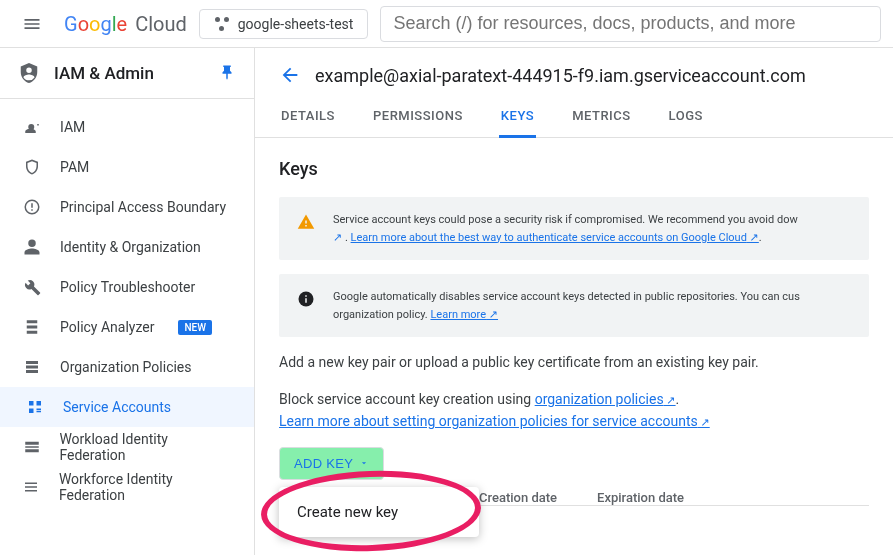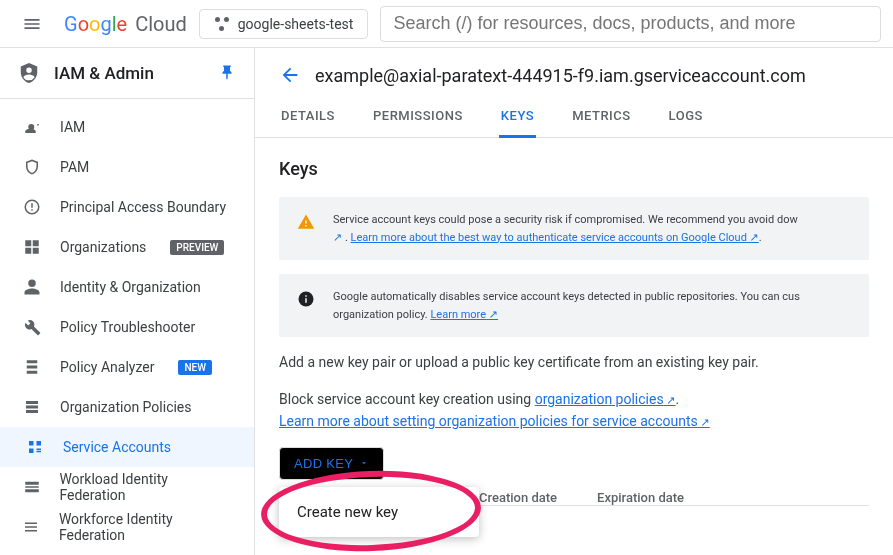--- a/index.html
+++ b/index.html
@@ -44,21 +44,21 @@
   .tabs .tab{ padding:12px 2px; font-size:13px; font-weight:500; letter-spacing:0.5px; color:#5f6368; cursor:pointer; text-transform:uppercase;}
   .tabs .tab.active{ color:#1a73e8; border-bottom:3px solid #1a73e8; margin-bottom:-1px;}
   .section { padding:20px 24px 0;}
   .section h2 { font-size:18px; font-weight:500; color:#202124; margin-bottom:18px;}
   .banner { background:#f1f3f4; padding:14px 18px; display:flex; gap:18px; font-size:11px; color:#3c4043; margin-bottom:14px; border-radius:2px; line-height:1.6;}
   .banner .bicon {flex-shrink:0; margin-top:2px;}
   .link { color:#1a73e8; text-decoration:underline; cursor:pointer;}
   .link-ext::after{ content:" ↗"; font-size:11px; color:#1a73e8;}
   .p1 { font-size:14px; color:#3c4043; margin:14px 0; line-height:1.6;}
   .addkey-wrap { position:relative; margin:8px 0 16px;}
-  .addkey-btn { border:1px solid #dadce0; border-radius:4px; padding:8px 14px; color:#1a73e8; font-size:13px; font-weight:500; background:#000000; display:inline-flex; align-items:center; gap:6px; cursor:pointer; letter-spacing:0.3px;}
+  .addkey-btn { border:1px solid #dadce0; border-radius:4px; padding:8px 14px; color:#1a73e8; font-size:13px; font-weight:500; background:#86efac; display:inline-flex; align-items:center; gap:6px; cursor:pointer; letter-spacing:0.3px;}
   .addkey-menu { position:absolute; top:40px; left:0; background:#fff; border-radius:4px; box-shadow:0 2px 10px rgba(0,0,0,0.25); padding:6px 0; min-width:200px; z-index:10;}
   .addkey-menu div { padding:10px 18px; font-size:15px; color:#202124; cursor:pointer;}
   .highlight-ring { position:absolute; border:6px solid #e91e63; border-radius:50%; width:220px; height:80px; top:24px; left:-18px; pointer-events:none; z-index:11; transform:rotate(-2deg);}
   .key-table { display:flex; gap:40px; padding:10px 0 0 200px; border-bottom:1px solid #e0e0e0; color:#5f6368; font-size:13px; font-weight:500;}
   svg { display:block; }
 </style>
 </head>
 <body>
 
 <div class="topbar">
@@ -119,29 +119,20 @@
           <span class="nicon">
             <svg width="18" height="18" viewBox="0 0 24 24" fill="currentColor">
               <path d="M12 2a10 10 0 1 0 .001 20.001A10 10 0 0 0 12 2zm0 18a8 8 0 1 1 0-16 8 8 0 0 1 0 16zm-1-5h2v2h-2zm0-8h2v6h-2z"></path>
             </svg>
           </span>
           <span>Principal Access Boundary</span>
         </li>
       <li>
           <span class="nicon">
             <svg width="18" height="18" viewBox="0 0 24 24" fill="currentColor">
-              <path d="M3 3h8v8H3zM13 3h8v8h-8zM3 13h8v8H3zM13 13h8v8h-8z"></path>
-            </svg>
-          </span>
-          <span>Organizations</span>
-          <span class="badge preview">PREVIEW</span>
-        </li>
-      <li>
-          <span class="nicon">
-            <svg width="18" height="18" viewBox="0 0 24 24" fill="currentColor">
               <path d="M12 12a5 5 0 1 0 0-10 5 5 0 0 0 0 10zm0 2c-3.3 0-10 1.7-10 5v3h20v-3c0-3.3-6.7-5-10-5z"></path>
             </svg>
           </span>
           <span>Identity &amp; Organization</span>
         </li>
       <li>
           <span class="nicon">
             <svg width="18" height="18" viewBox="0 0 24 24" fill="currentColor">
               <path d="M22.7 19.3 14.6 11.2A6 6 0 0 0 6.3 3.4l3.5 3.5-3 3L3.4 6.3a6 6 0 0 0 7.8 8.3l8.1 8.1a1 1 0 0 0 1.4 0l2-2a1 1 0 0 0 0-1.4z"></path>
             </svg>

